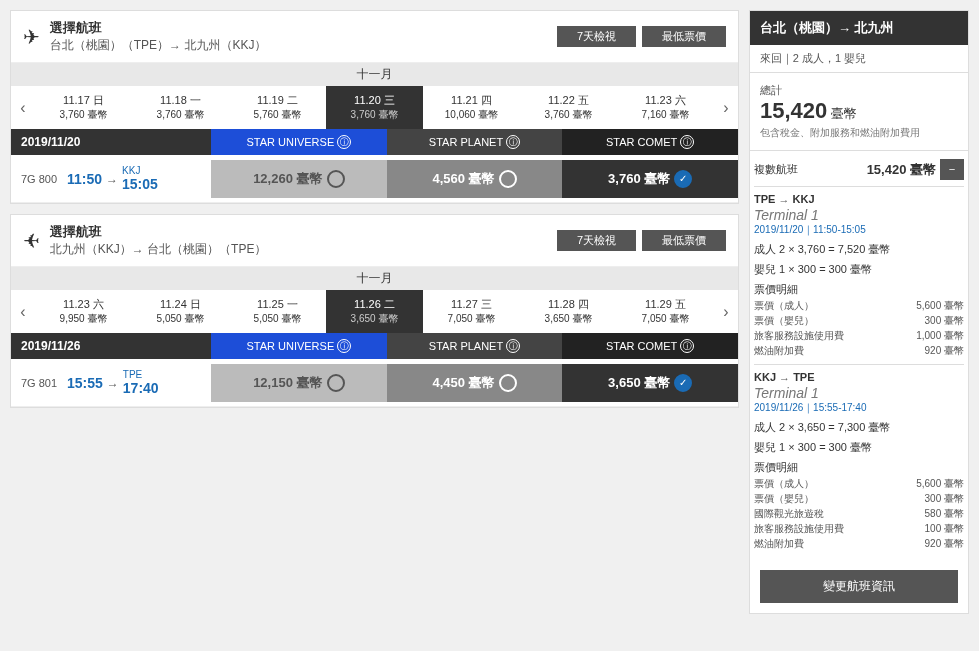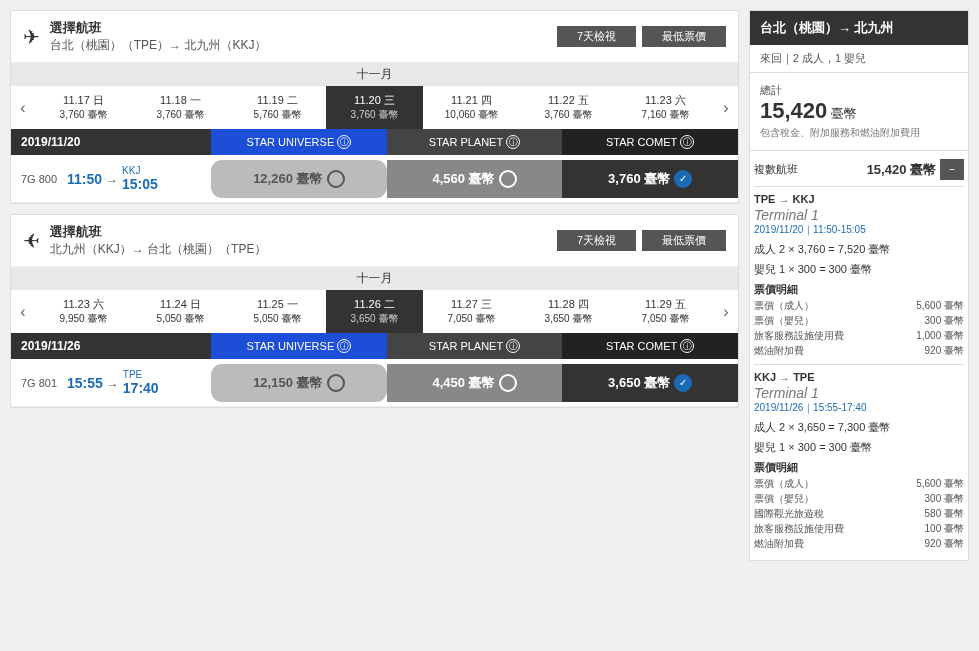--- a/index.html
+++ b/index.html
@@ -171,21 +171,21 @@
     .price-cell {
       flex: 1;
       text-align: center;
       padding: 10px 4px;
       display: flex;
       align-items: center;
       justify-content: center;
       gap: 4px;
       font-size: 13px;
     }
-    .price-cell.universe-cell { background: #bbb; color: #555; border-radius: 11px; }
+    .price-cell.universe-cell { background: #bbb; color: #555; }
     .price-cell.planet-cell { background: #888; color: #fff; }
     .price-cell.comet-cell { background: #333; color: #fff; }
     .price-val { font-weight: bold; }
     .circle-btn {
       width: 18px;
       height: 18px;
       border-radius: 50%;
       border: 2px solid currentColor;
       display: inline-flex;
       align-items: center;
@@ -272,21 +272,21 @@
       font-size: 10px;
       color: #1a6bb5;
     }
     .pax-row {
       font-size: 11px;
       color: #333;
       margin: 5px 0;
     }
     .fare-section-title {
       font-size: 11px;
-      font-weight: bold;
+      font-weight: normal;
       color: #333;
       margin: 4px 0 2px 0;
     }
     .fare-row {
       display: flex;
       justify-content: space-between;
       font-size: 10px;
       color: #555;
       margin-bottom: 1px;
     }
@@ -608,14 +608,15 @@
       <div class="fare-row">
         <span>旅客服務設施使用費</span>
         <span>100 臺幣</span>
       </div>
       <div class="fare-row">
         <span>燃油附加費</span>
         <span>920 臺幣</span>
       </div>
     </div>
 
+    <button class="change-btn">變更航班資訊</button>
   </div>
 </div>
 
 </body></html>

